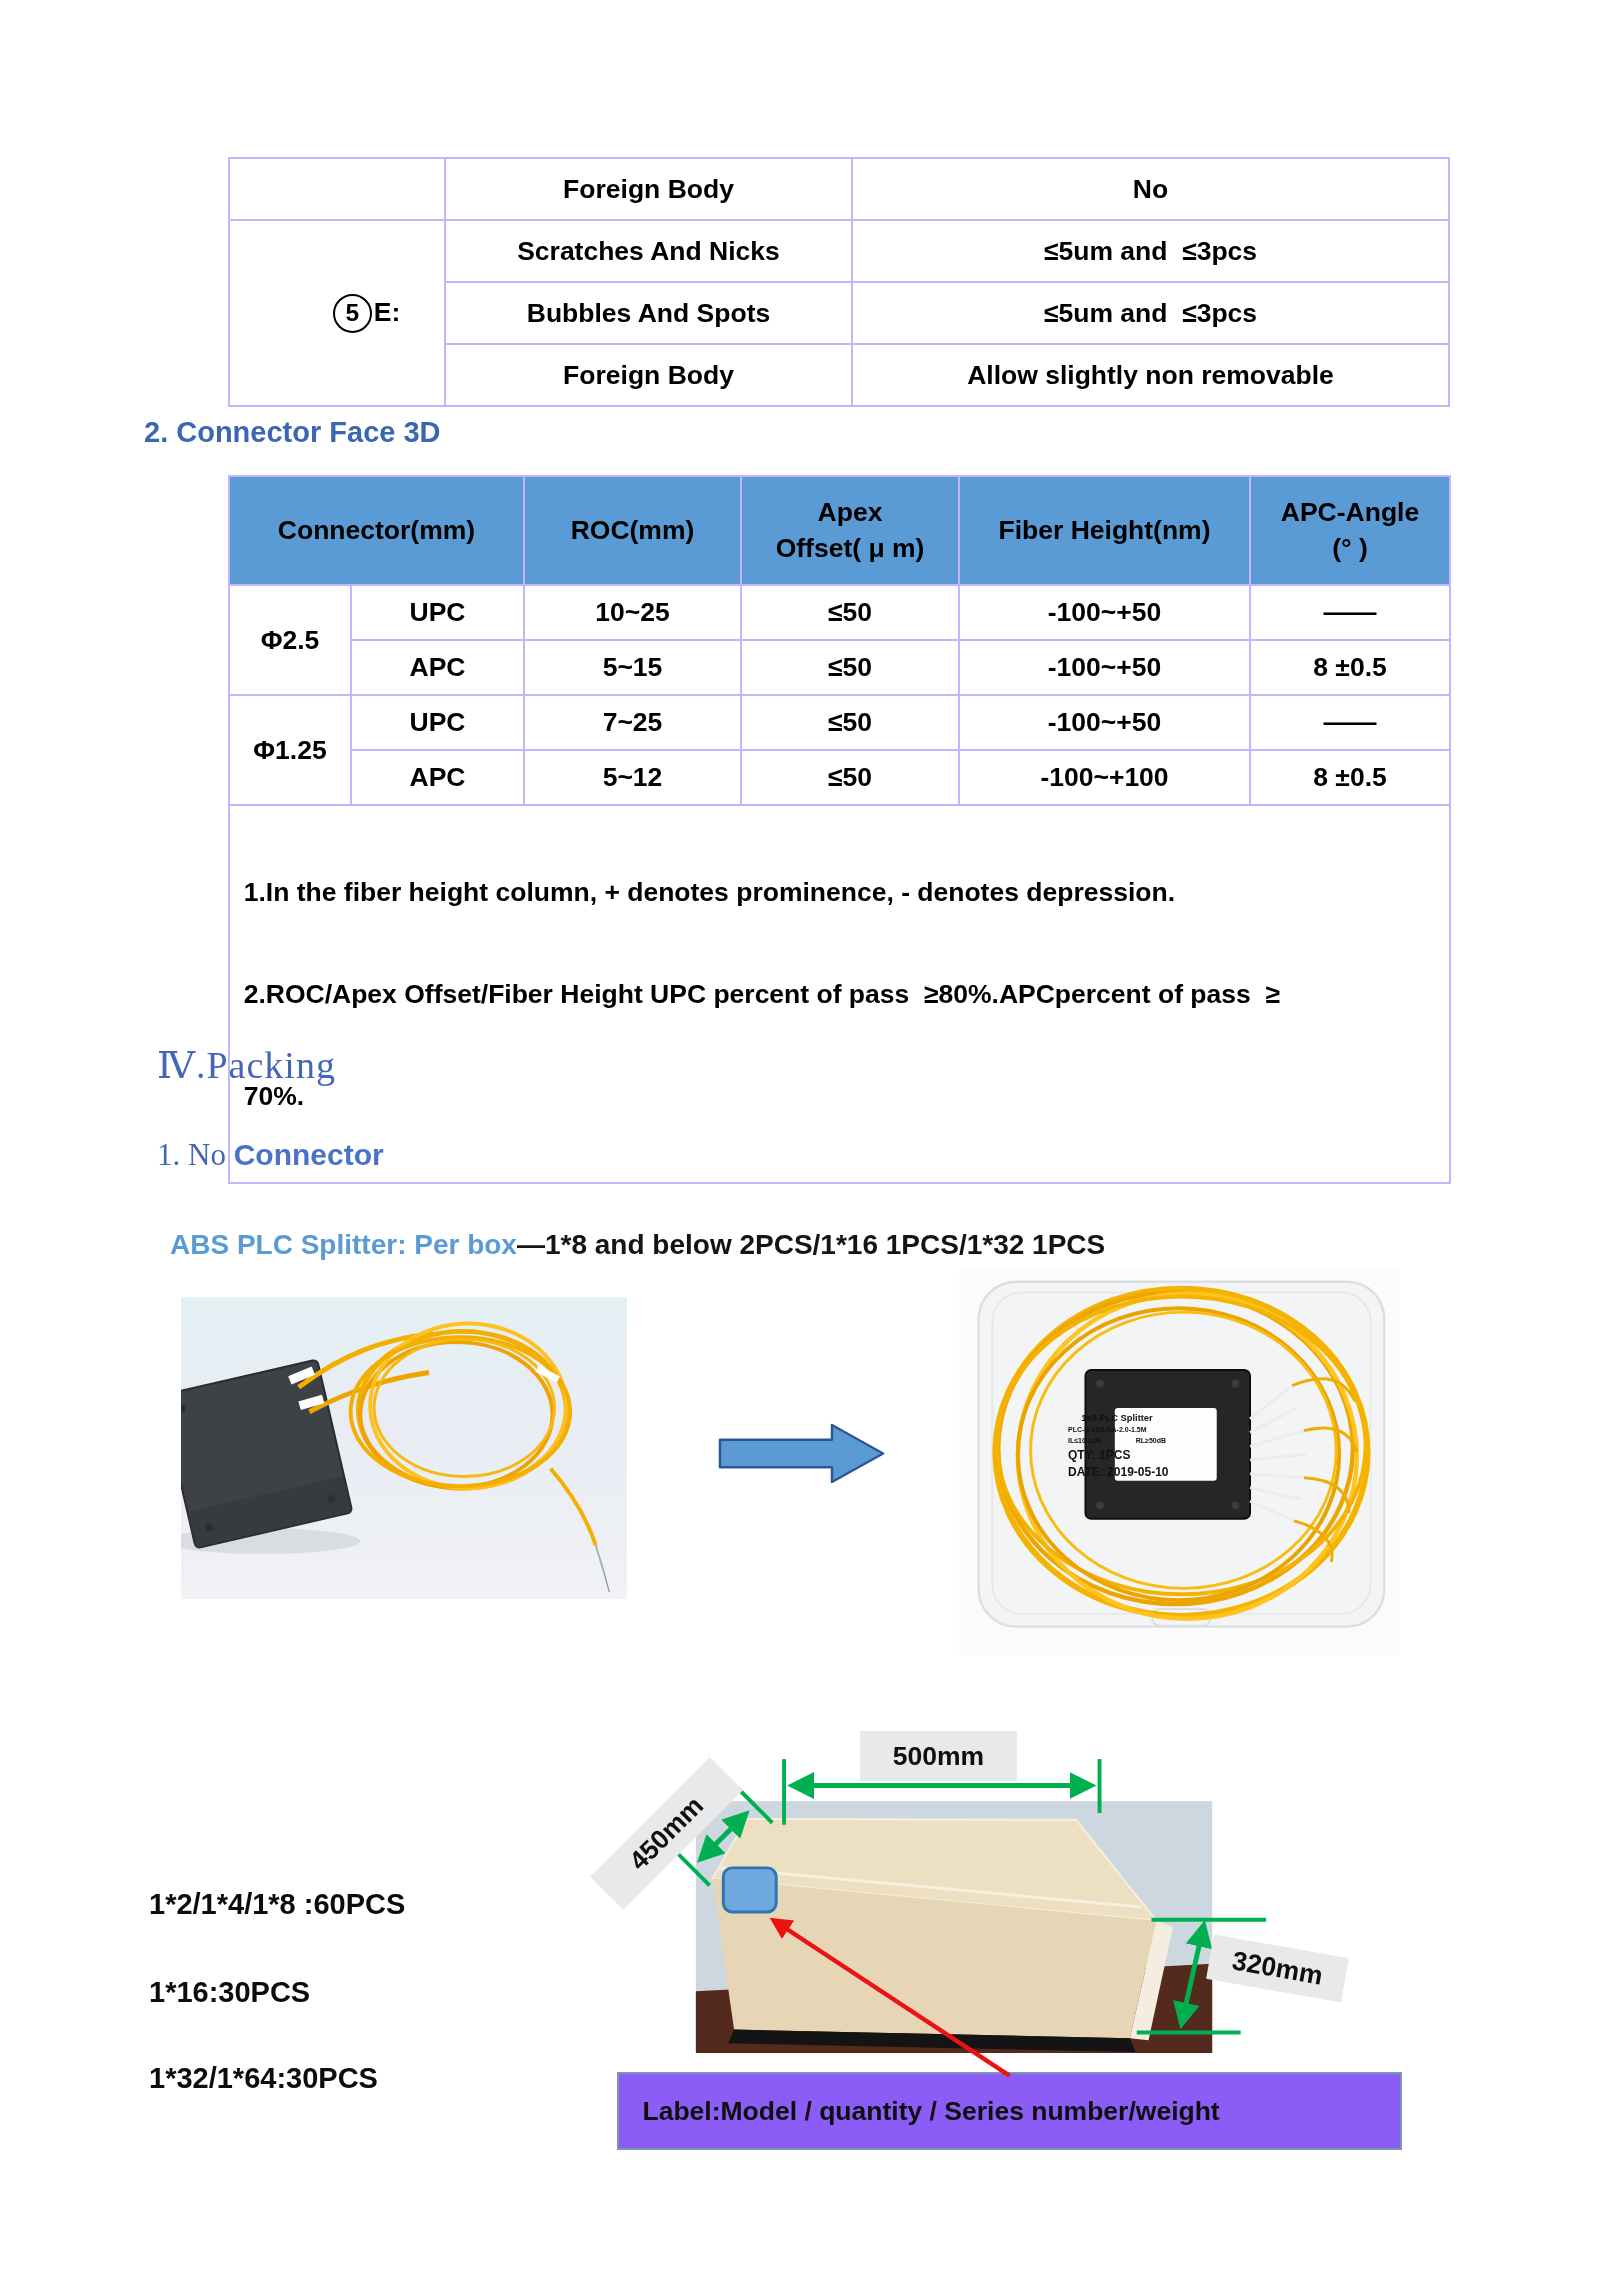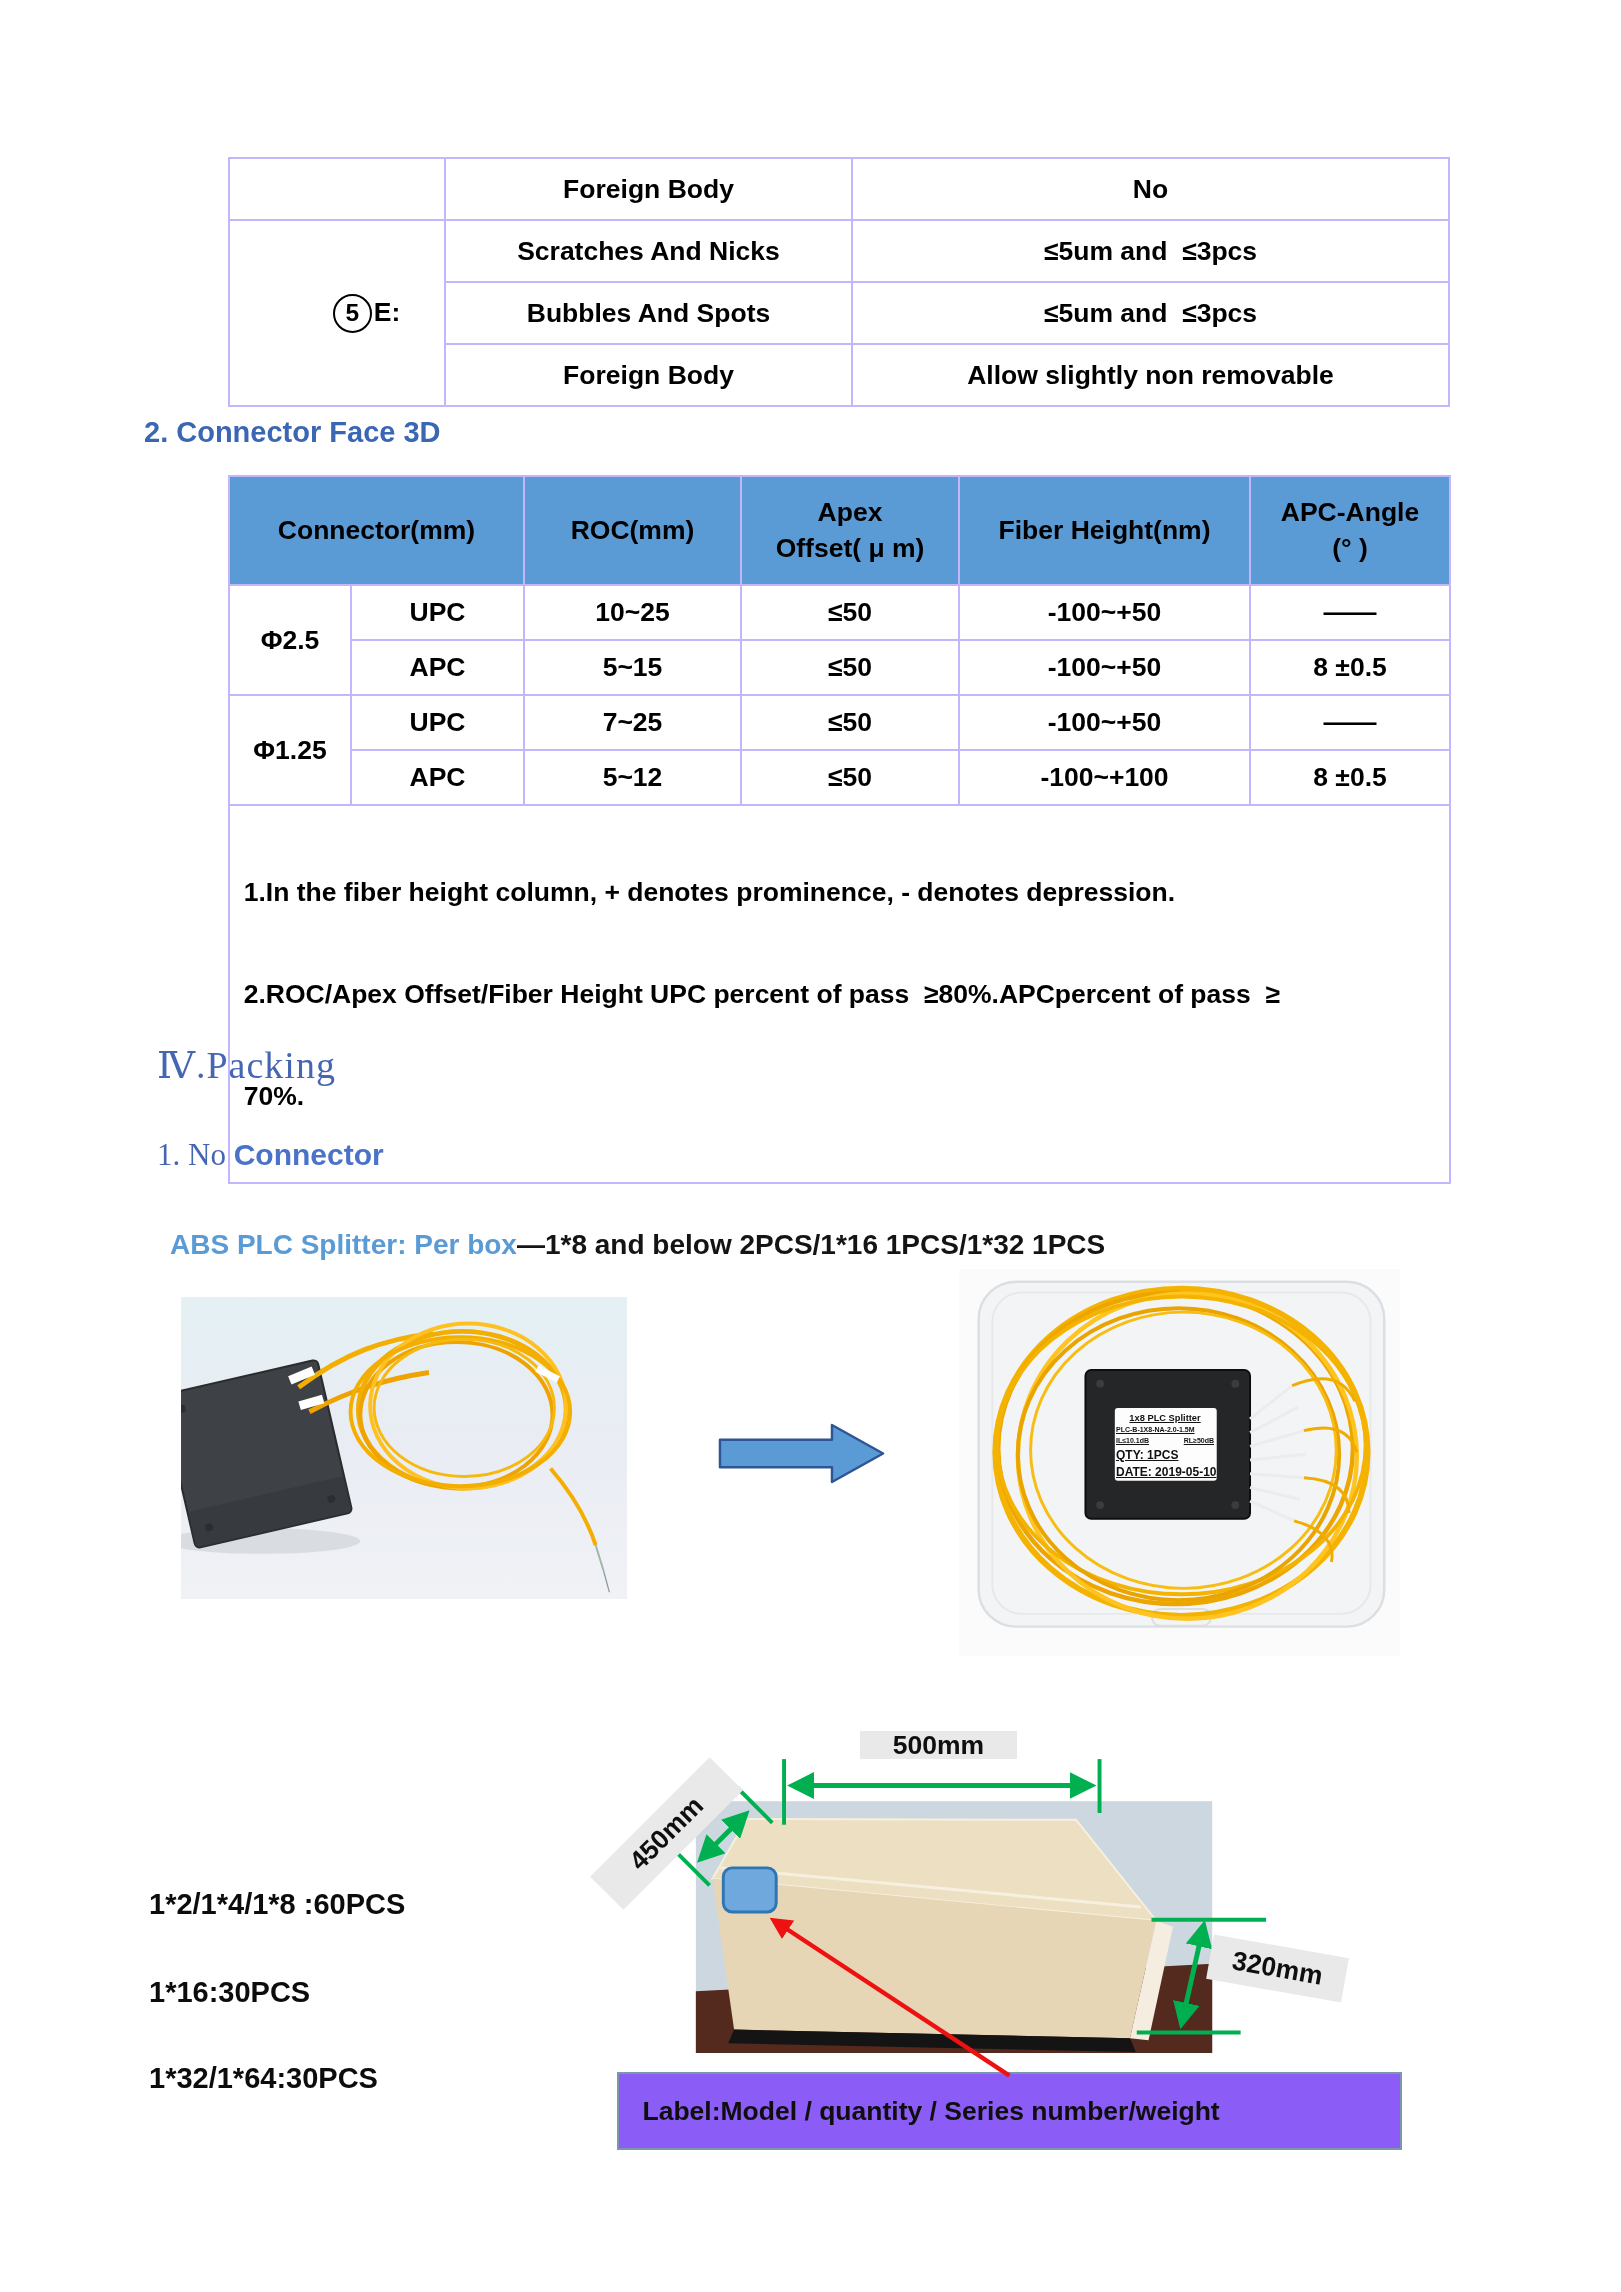--- a/index.html
+++ b/index.html
@@ -227,21 +227,21 @@
       <line x1="1275" y1="1532" x2="1320" y2="1552"></line>
     </g>
     <g fill="none" stroke="#f0ac00" stroke-width="3">
       <path d="M1318,1414 C1352,1400 1372,1408 1382,1430"></path>
       <path d="M1330,1460 C1362,1452 1378,1462 1384,1482"></path>
       <path d="M1330,1508 C1364,1510 1376,1524 1376,1544"></path>
       <path d="M1320,1552 C1350,1560 1362,1576 1358,1594"></path>
     </g>
   </svg>
 
-  <div class="abs pkg-label" style="left:1116px;top:1413px;text-decoration:underline;">
+  <div class="abs pkg-label" style="left:1068px;top:1413px;">
     <div class="pkg-title">1x8 PLC Splitter</div>
     <div class="pkg-model">PLC-B-1X8-NA-2.0-1.5M</div>
     <div class="pkg-ilrl">
       <span>IL≤10.1dB</span>
       <span>RL≥50dB</span>
     </div>
     <div class="pkg-qty">QTY: 1PCS</div>
     <div class="pkg-date">DATE: 2019-05-10</div>
   </div>
 
@@ -284,18 +284,18 @@
       <line x1="1175" y1="1959" x2="1292" y2="1959" stroke-width="4"></line>
       <line x1="1160" y1="2074" x2="1266" y2="2074" stroke-width="4"></line>
       <line x1="1228" y1="1966" x2="1206" y2="2064" marker-start="url(#ag)" marker-end="url(#ag)"></line>
     </g>
 
     <rect x="738" y="1906" width="54" height="45" rx="9" fill="#6FA8DC" stroke="#2E75B6" stroke-width="3"></rect>
 
     <line x1="1030" y1="2118" x2="790" y2="1960" stroke="#EE1111" stroke-width="4.5" marker-end="url(#ar)"></line>
   </svg>
 
-  <div class="abs dim-label" style="left:860px;top:1731px;width:157px;height:28px;">500mm</div>
+  <div class="abs dim-label" style="left:860px;top:1731px;width:157px;height:50px;">500mm</div>
   <div class="abs dim-label" style="left:582px;top:1810px;width:169px;height:47px;transform:rotate(-45deg);">450mm</div>
   <div class="abs dim-label" style="left:1209px;top:1946px;width:137px;height:45px;transform:rotate(10deg);">320mm</div>
 
 </div>
 
 
 </body></html>

